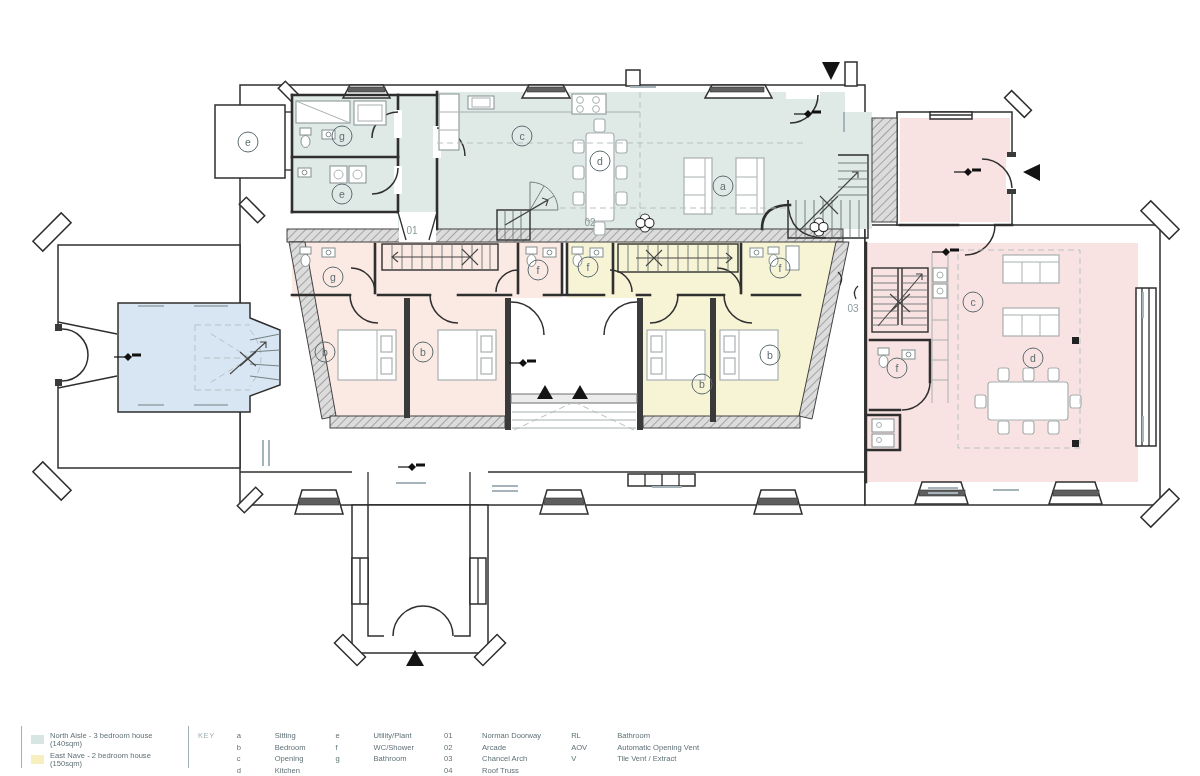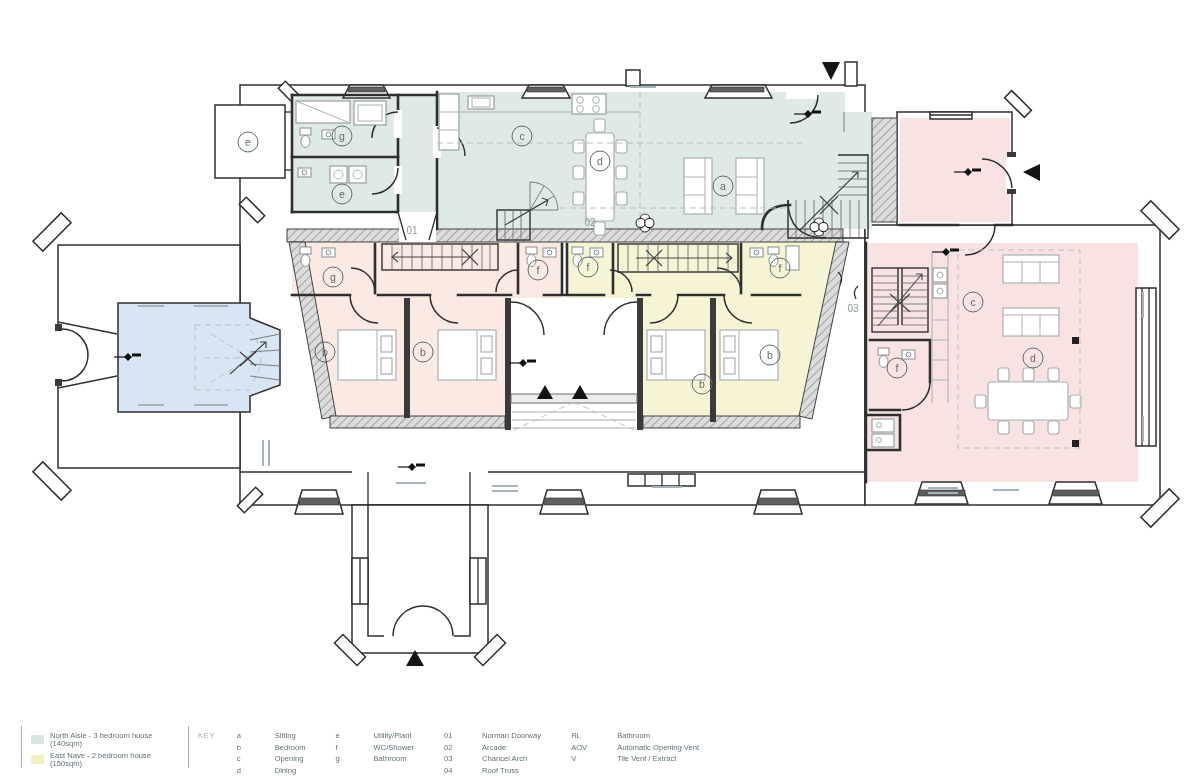--- a/index.html
+++ b/index.html
@@ -564,21 +564,21 @@
       <div class="key-row">
           <span class="key-code">b</span>
           <span class="key-label">Bedroom</span>
         </div>
       <div class="key-row">
           <span class="key-code">c</span>
           <span class="key-label">Opening</span>
         </div>
       <div class="key-row">
           <span class="key-code">d</span>
-          <span class="key-label">Dining</span>
+          <span class="key-label">Kitchen</span>
         </div>
     </div>
     <div class="key-col">
       <div class="key-row">
           <span class="key-code">e</span>
           <span class="key-label">Utility/Plant</span>
         </div>
       <div class="key-row">
           <span class="key-code">f</span>
           <span class="key-label">WC/Shower</span>

